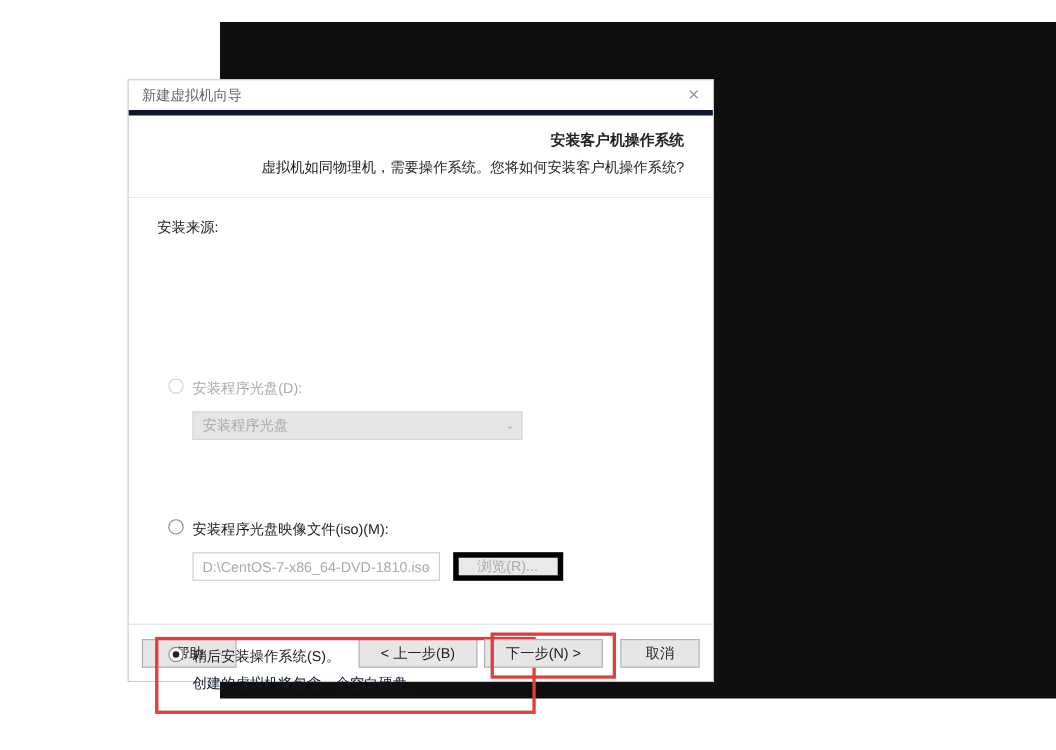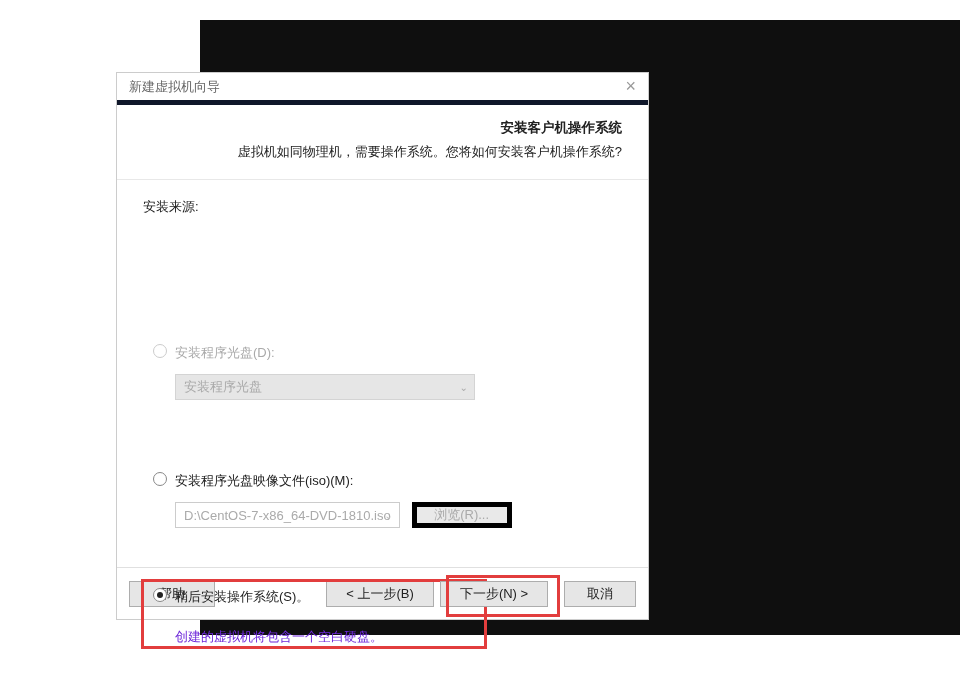--- a/index.html
+++ b/index.html
@@ -160,22 +160,22 @@
       left: 36px;
     }
     .opt-iso {
       position: absolute;
       top: 292px;
       left: 36px;
     }
     .opt-sub {
       margin-left: 22px;
       font-size: 13px;
-      color: #6d28d9;
-      margin-top: 22px;
+      color: #0f172a;
+      margin-top: 6px;
     }
     .button-bar {
       height: 52px;
       border-top: 1px solid #e0e0e0;
       display: flex;
       align-items: center;
       padding: 0 12px;
       gap: 6px;
     }
     .btn {

